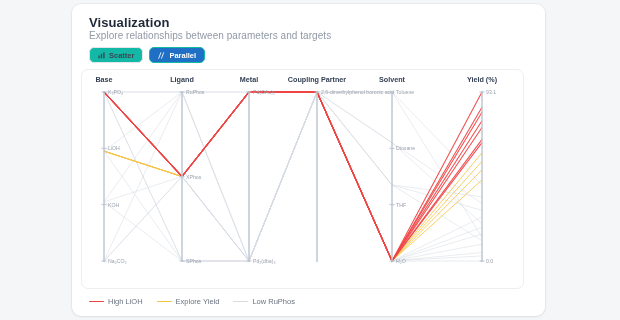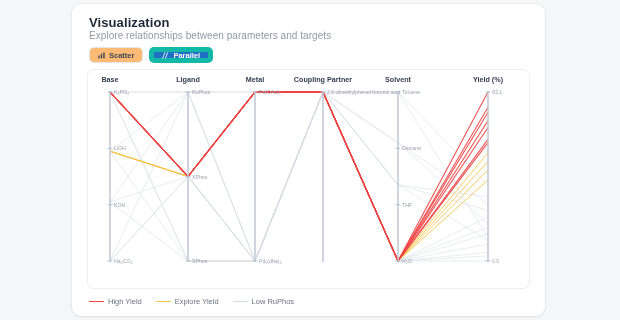--- a/index.html
+++ b/index.html
@@ -26,26 +26,26 @@
     position:absolute;left:17px;top:26px;
     font-size:10px;color:#9199a6;letter-spacing:.05px;
   }
 
   .toggle-row{position:absolute;left:17px;top:43px;display:flex;gap:6px;}
   .btn{
     display:flex;align-items:center;gap:4px;
     height:16px;padding:0 8px;border-radius:5px;
     font-size:7.5px;font-weight:bold;box-sizing:border-box;cursor:pointer;
   }
-  .btn-ghost{background:#fdba74;color:#3d4654;border:1px solid #e3e6eb;}
-  .btn-primary{background:#1f6fc4;color:#fff;border:5px solid #14b8a6;}
+  .btn-ghost{background:#14b8a6;color:#3d4654;border:1px solid #e3e6eb;}
+  .btn-primary{background:#1f6fc4;color:#fff;border:1px solid #14b8a6;}
   .btn svg{display:block;}
 
   .plot-panel{
-    position:absolute;left:15px;top:65px;width:443px;height:220px;
+    position:absolute;left:9px;top:65px;width:443px;height:220px;
     background:#fff;border:1px solid #eceef2;border-radius:7px;
     box-sizing:border-box;overflow:hidden;
   }
   .plot-svg{display:block;}
 
   .legend{
     position:absolute;left:17px;top:293px;display:flex;align-items:center;gap:14px;
   }
   .legend-item{display:flex;align-items:center;gap:4px;}
   .legend-swatch{width:15px;height:1.6px;border-radius:1px;display:block;}
@@ -172,21 +172,21 @@
             <text x="404" y="24" class="ax-tick" text-anchor="start">93.1</text>
             <line x1="397.5" y1="191" x2="402.5" y2="191" stroke="#b9c3d1" stroke-width="1"></line>
             <text x="404" y="193" class="ax-tick" text-anchor="start">0.0</text>
           </g>
         </svg>
     </div>
 
     <div class="legend" id="legend">
         <div class="legend-item">
           <span class="legend-swatch" style="background: rgb(239, 68, 68);"></span>
-          <span class="legend-label">High Yield</span>
+          <span class="legend-label">High LiOH</span>
         </div>
         <div class="legend-item">
           <span class="legend-swatch" style="background: rgb(246, 196, 69);"></span>
           <span class="legend-label">Explore Yield</span>
         </div>
         <div class="legend-item">
           <span class="legend-swatch" style="background: rgb(215, 220, 227);"></span>
           <span class="legend-label">Low RuPhos</span>
         </div>
       </div>

